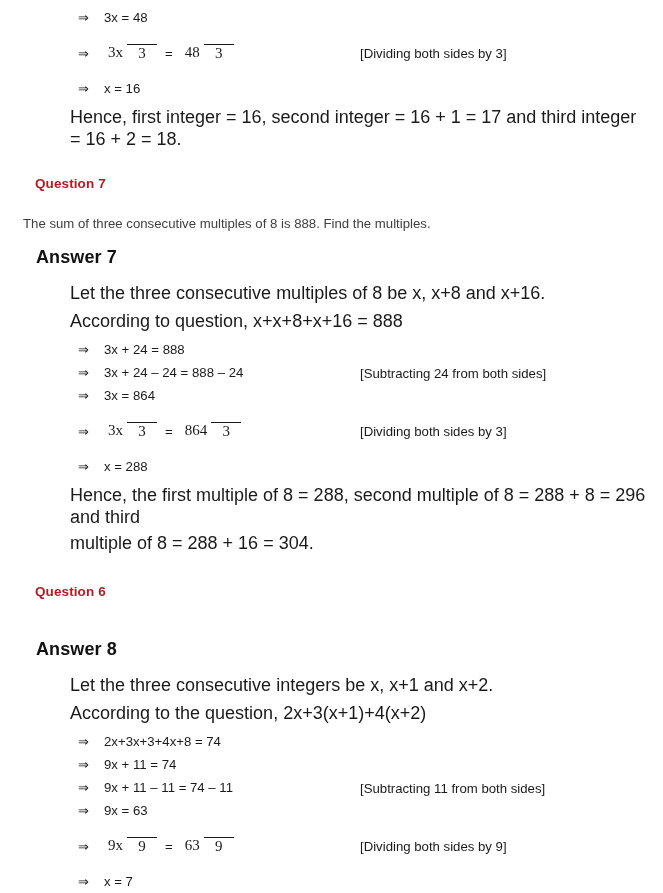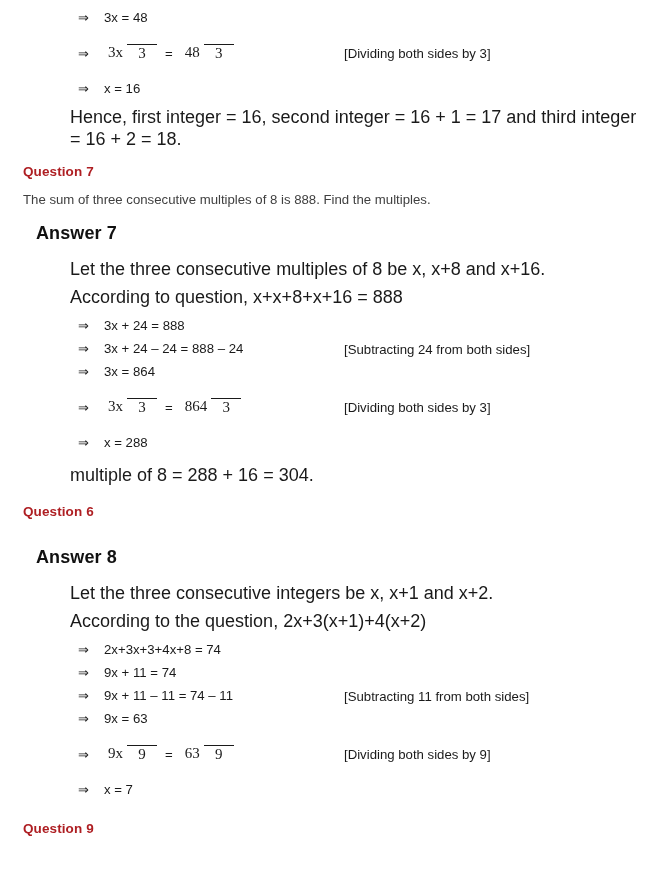--- a/index.html
+++ b/index.html
@@ -24,21 +24,21 @@
   }
 
   
   .q-heading {
     font-family: "Liberation Sans", sans-serif;
     font-weight: bold;
     font-size: 13.5px;
     color: #b01b १;
     color: #ae1e22;
     letter-spacing: 0.1px;
-    margin: 0;
+    margin: 12px;
     padding: 0 0 0 23px;
   }
   .a-heading {
     font-family: "Liberation Sans", sans-serif;
     font-weight: bold;
     font-size: 18px;
     color: #111111;
     letter-spacing: 0.1px;
     margin: 0;
     padding: 0 0 0 36px;
@@ -81,21 +81,21 @@
     width: 26px;
     flex: 0 0 26px;
     font-size: 13px;
     color: #1a1a1a;
   }
   .eq-expr {
     white-space: nowrap;
   }
   .eq-note {
     position: absolute;
-    left: 344px;
+    left: 360px;
     top: 50%;
     transform: translateY(-50%);
     white-space: nowrap;
     font-size: 13.2px;
     color: #1a1a1a;
   }
 
   
   .eq-row.frac-row {
     min-height: 52px;
@@ -219,20 +219,21 @@
     </span>
     <span class="eq-note">[Dividing both sides by 3]</span>
   </div>
 
   <div class="eq-row">
     <span class="eq-arrow">⇒</span>
     <span class="eq-expr">x = 288</span>
   </div>
 
   <div class="sp-8"></div>
+  <p class="a-line">Hence, the first multiple of 8 = 288, second multiple of 8 = 288 + 8 = 296 and third</p>
   <div class="sp-4"></div>
   <p class="a-line">multiple of 8 = 288 + 16 = 304.</p>
 
   <div class="sp-18"></div>
   <h3 class="q-heading">Question 6</h3>
   <div class="sp-10"></div>
   <div class="sp-4"></div>
 
   <div class="sp-14"></div>
   <h3 class="a-heading">Answer 8</h3>

